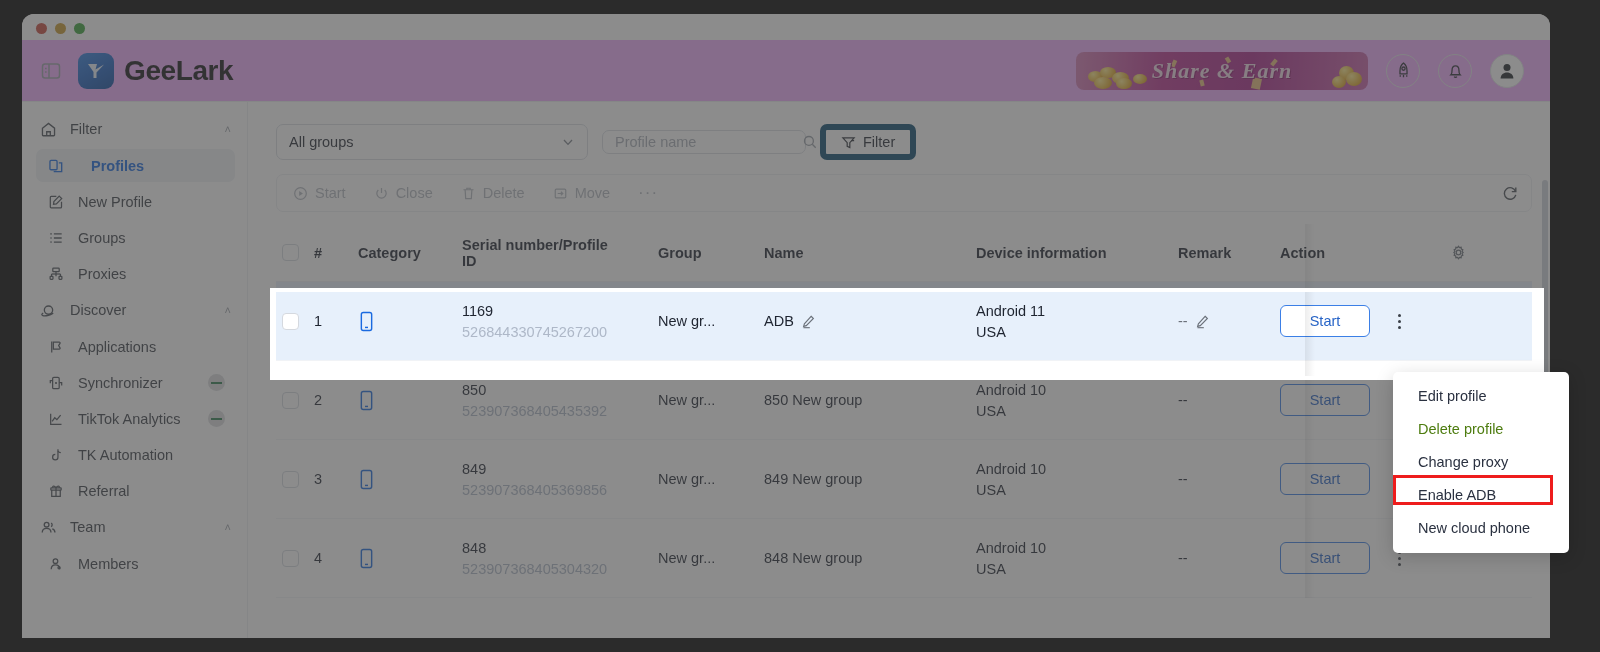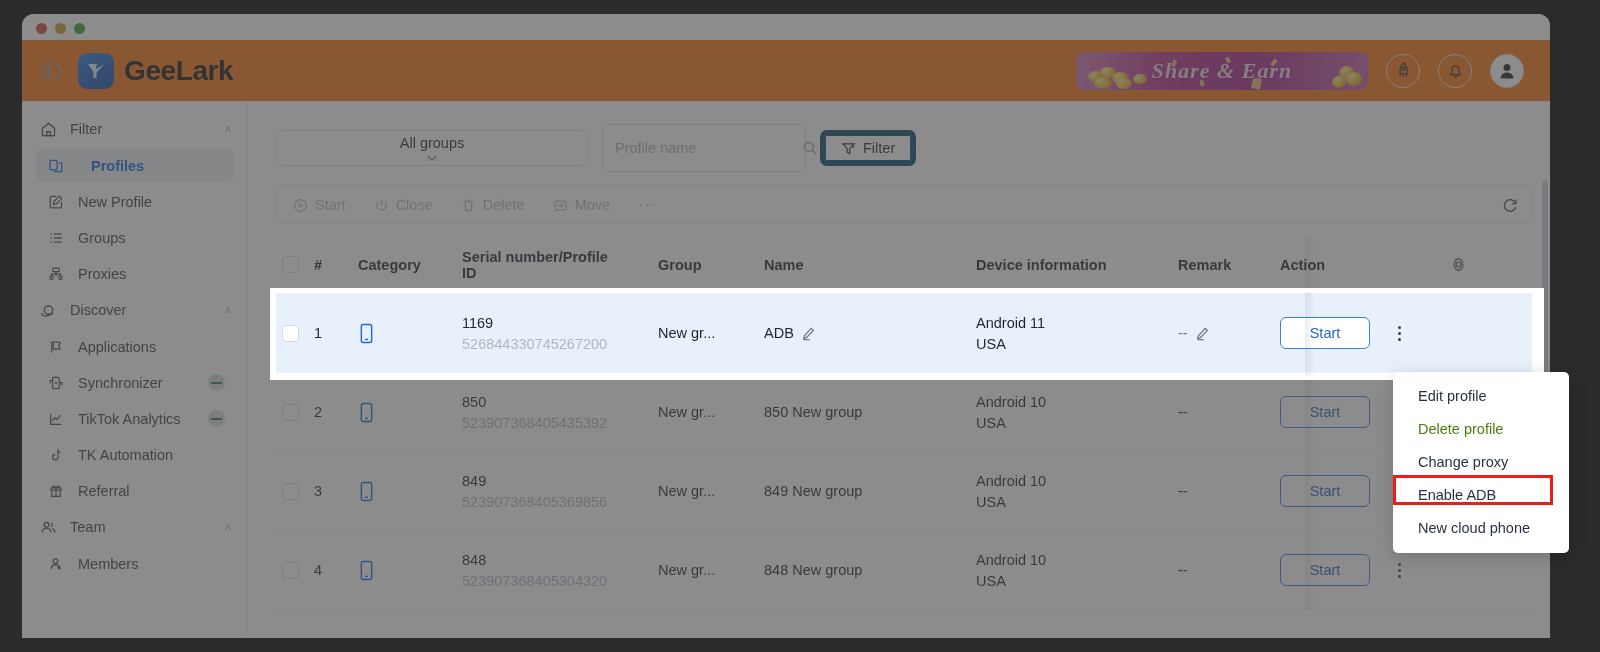--- a/index.html
+++ b/index.html
@@ -36,21 +36,21 @@
   .traffic { position: absolute; top: 9px; display: flex; gap: 8px; left: 14px; }
   .dot { width: 11px; height: 11px; border-radius: 50%; }
   .dot.r { background: #c94b3e; }
   .dot.y { background: #c9992e; }
   .dot.g { background: #3aa33a; }
 
   
   .header {
     position: absolute; left: 0; top: 26px;
     width: 100%; height: 62px;
-    background: #f97316;
+    background: #f0abfc;
     border-bottom: 1px solid #eceef1;
     display: flex; align-items: center;
   }
   .panel-toggle {
     margin-left: 16px; width: 26px; height: 26px;
     display: flex; align-items: center; justify-content: center;
     color: #9aa0a8; cursor: pointer;
   }
   .logo-mark {
     margin-left: 14px;
@@ -152,25 +152,25 @@
     position: relative;
     padding: 22px 18px 0 28px;
   }
 
   .filters { display: flex; align-items: center; gap: 14px; }
   .select {
     width: 312px; height: 36px;
     border: 1px solid #d9dde3; border-radius: 7px;
     display: flex; align-items: center;
     padding: 4px 12px; cursor: pointer;
-    font-size: 14.5px; color: #232833; flex-direction: column;
+    font-size: 14.5px; color: #232833;
   }
   .select .val { flex: 1; }
   .search {
-    width: 204px; height: 48px;
+    width: 204px; height: 24px;
     border: 1px solid #d9dde3; border-radius: 7px;
     display: flex; align-items: center;
     padding: 0 16px 0 12px;
   }
   .search input {
     flex: 1; border: 0; outline: 0;
     font-size: 14.5px; color: #232833;
     font-family: "Liberation Sans", sans-serif;
     background: transparent;
   }

